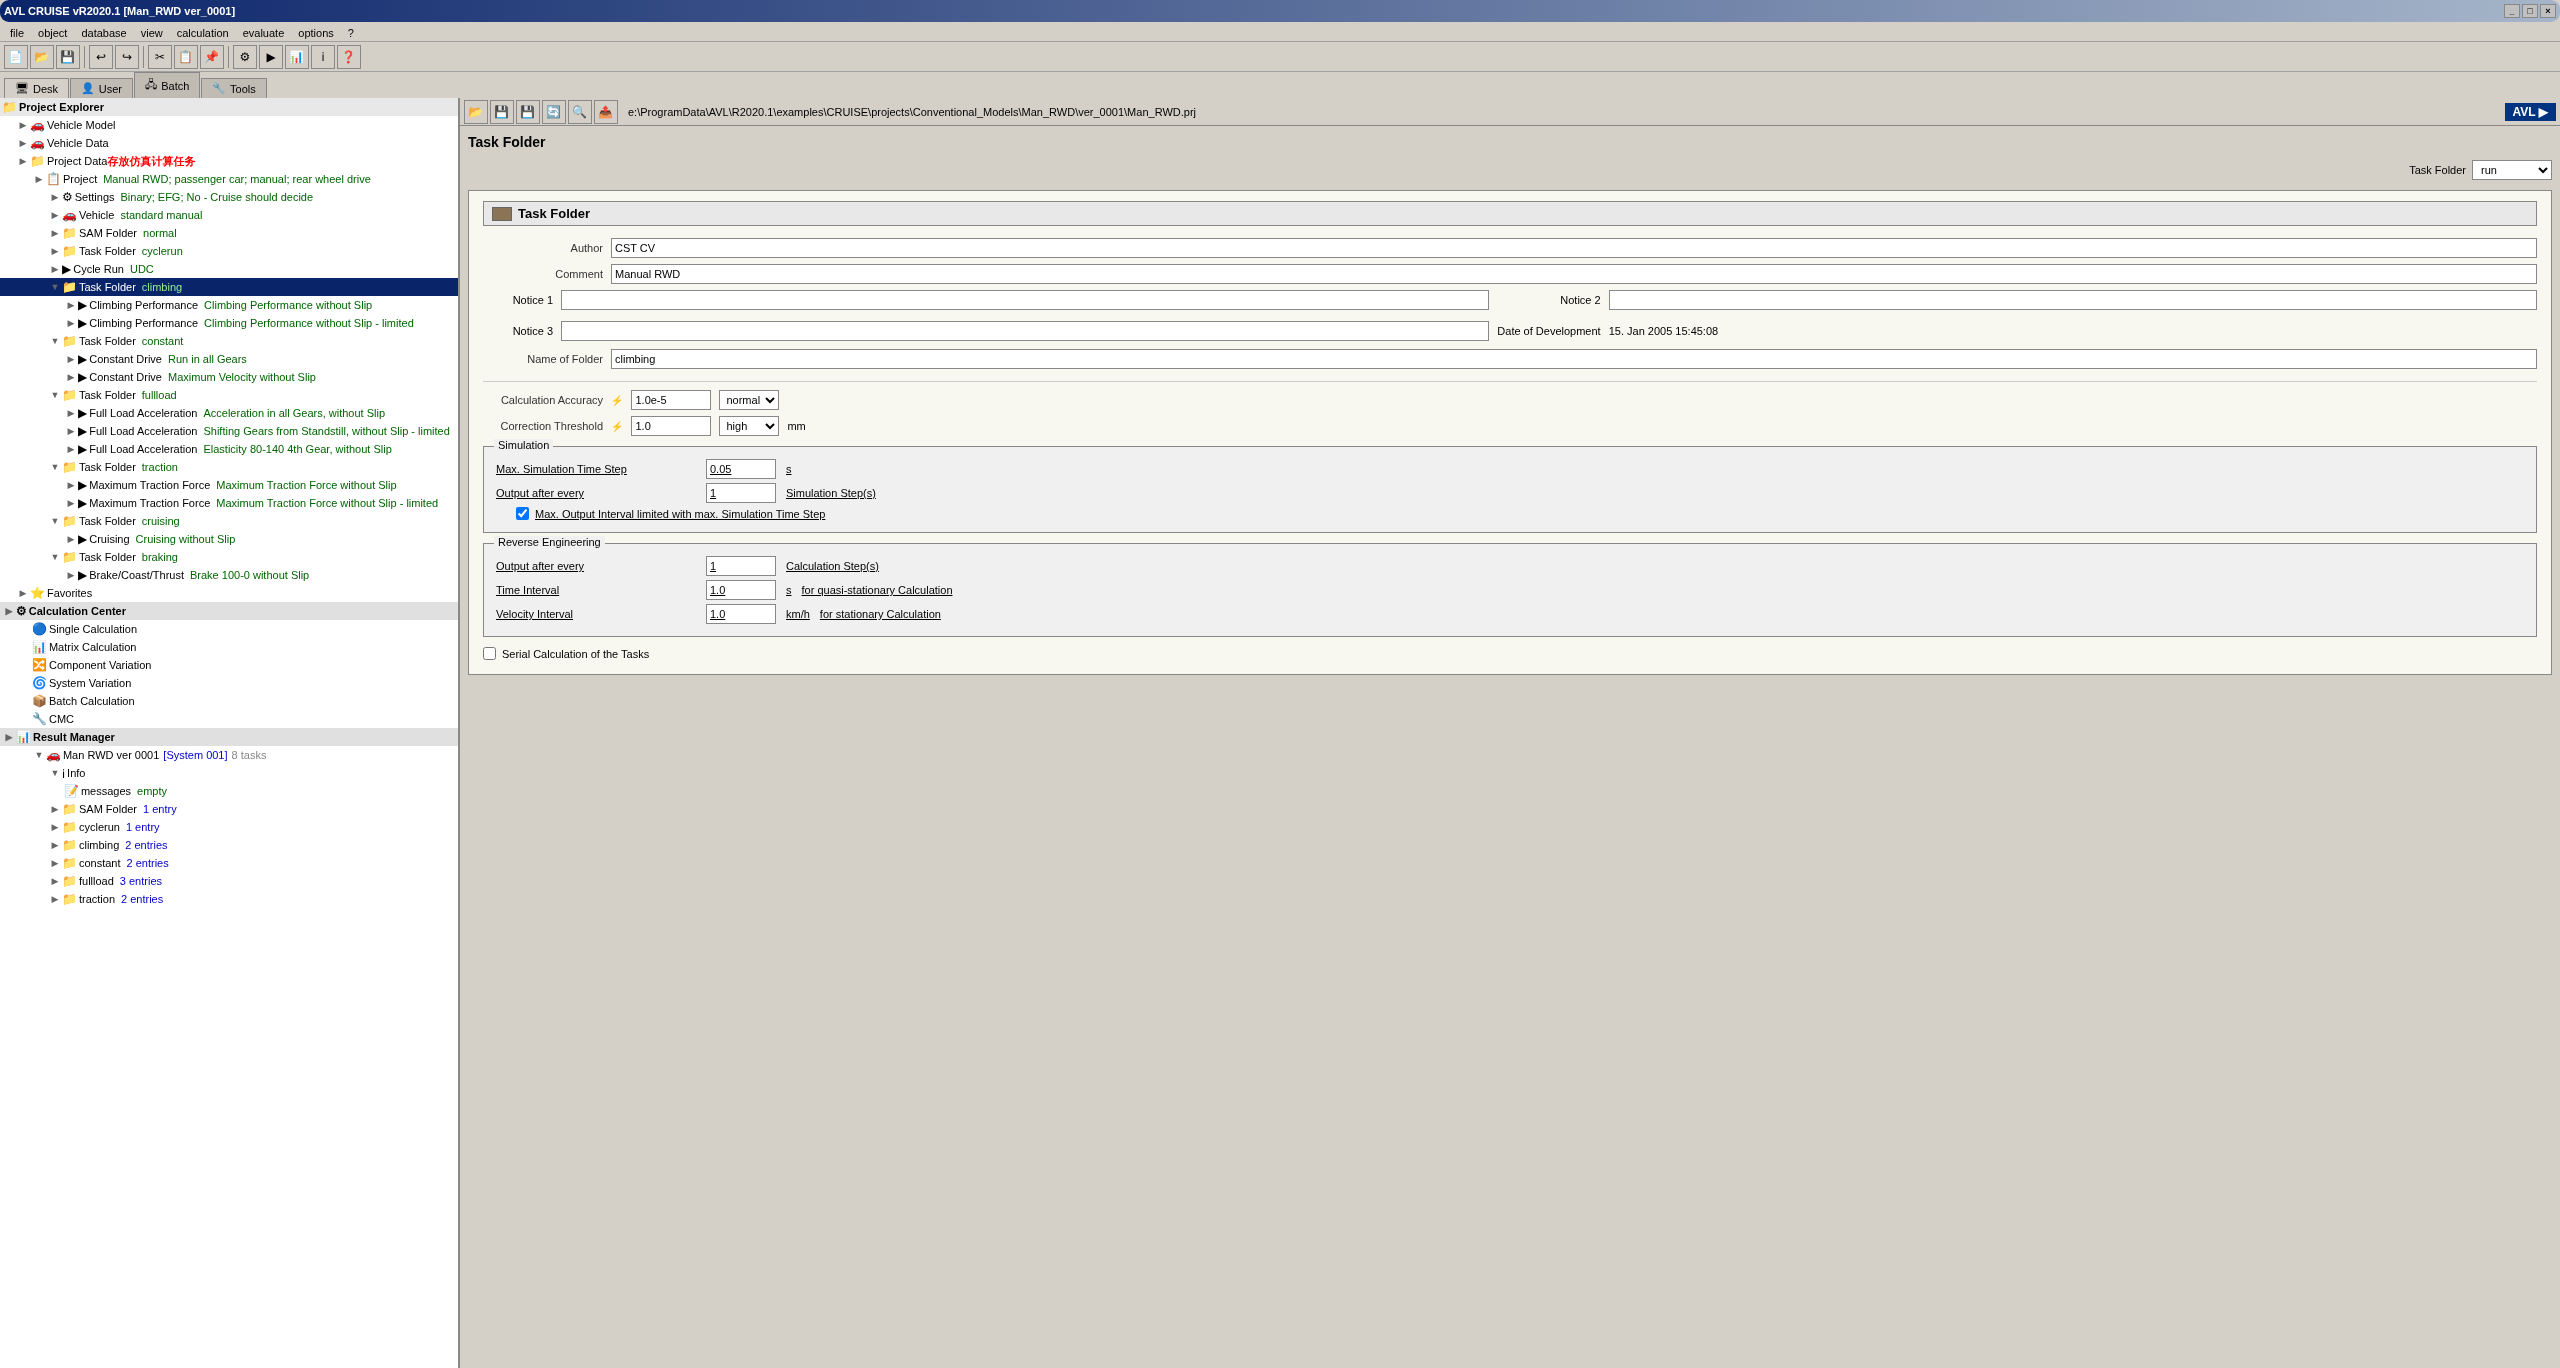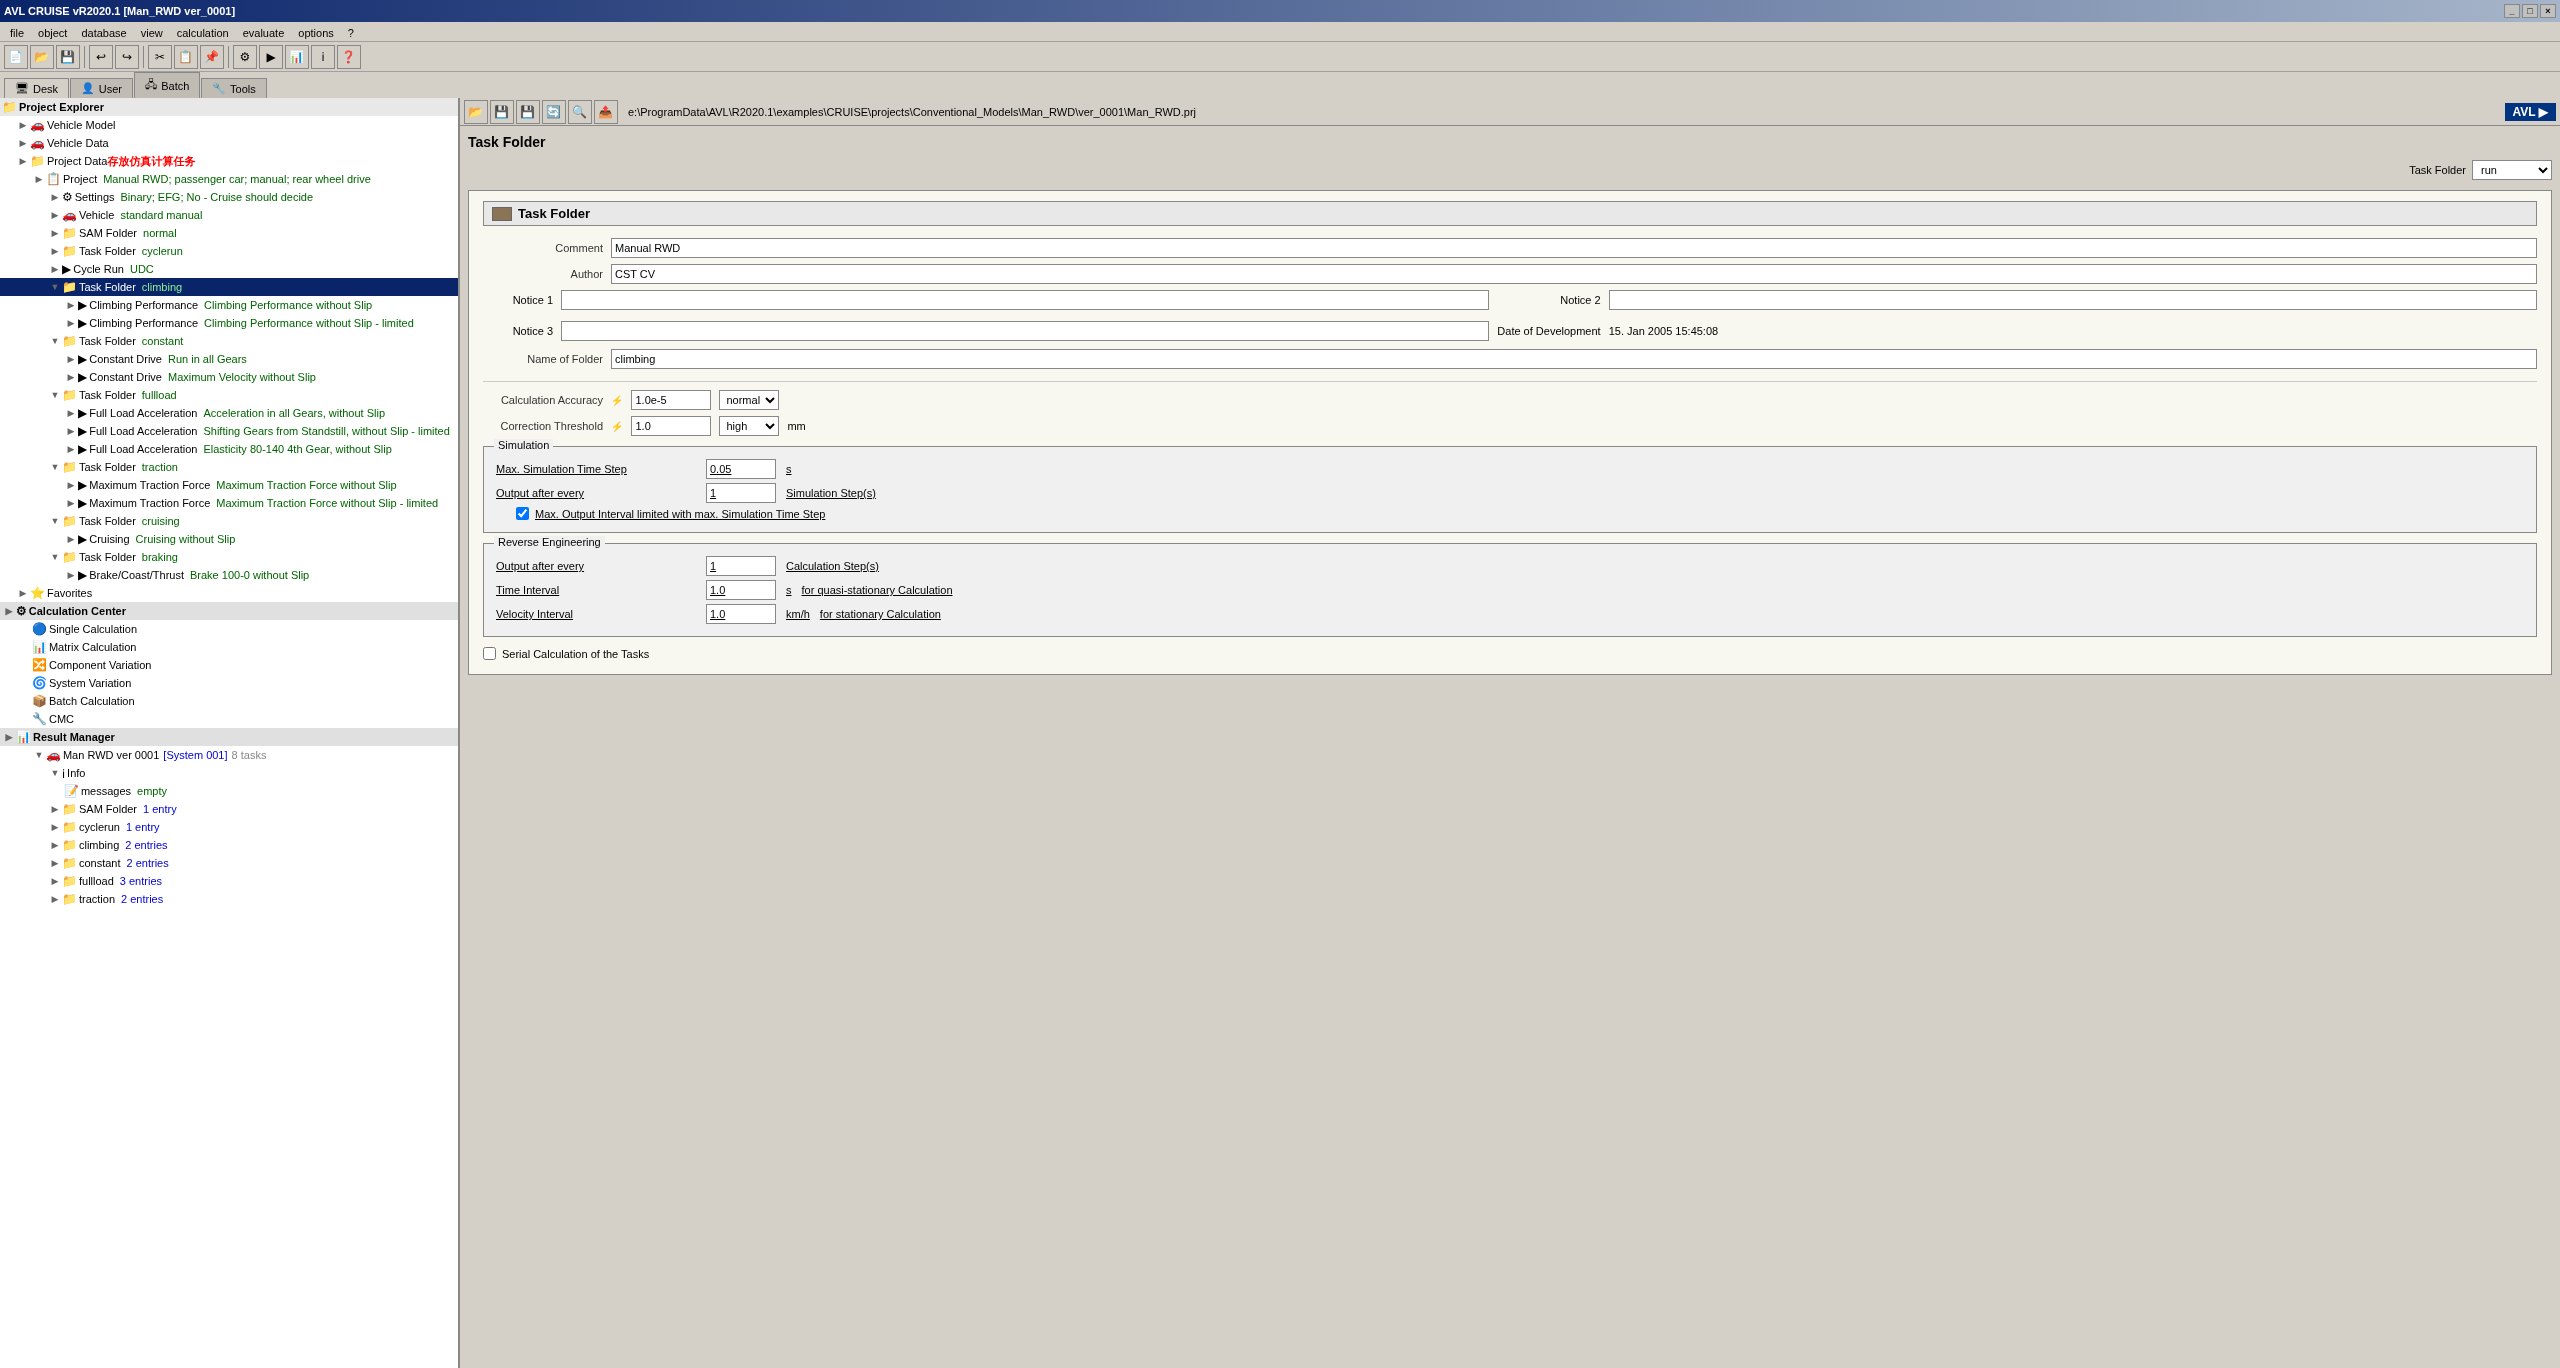--- a/index.html
+++ b/index.html
@@ -9,20 +9,21 @@
     .title-bar {
       background: linear-gradient(to right, #0a246a, #a6b5c9);
       color: white;
       height: 22px;
       display: flex;
       align-items: center;
       justify-content: space-between;
       padding: 0 4px;
       font-size: 11px;
       font-weight: bold;
+      border-radius: 9px;
     }
     .title-bar-buttons { display: flex; gap: 2px; }
     .title-bar-btn {
       width: 16px; height: 14px;
       background: #c0c0c0;
       border: 1px solid #888;
       font-size: 9px;
       display: flex; align-items: center; justify-content: center;
       cursor: pointer; color: black;
     }
@@ -620,26 +621,26 @@
         </select>
       </div>
 
       <div style="border:1px solid #888; background:#f8f8f0; padding:10px 14px; margin-bottom:10px;">
         <div class="task-folder-header">
           <span style="display:inline-block; width:20px; height:14px; background:#8b7355; border:1px solid #666;"></span>
           <span>Task Folder</span>
         </div>
 
         <div class="form-row">
+          <span class="form-label">Author</span>
+          <input class="form-input form-input-wide" type="text" value="CST CV" style="">
+        </div>
+        <div class="form-row">
           <span class="form-label">Comment</span>
           <input class="form-input form-input-wide" type="text" value="Manual RWD" style="">
-        </div>
-        <div class="form-row">
-          <span class="form-label">Author</span>
-          <input class="form-input form-input-wide" type="text" value="CST CV" style="">
         </div>
 
         <div class="notices-grid">
           <span class="notice-label">Notice 1</span>
           <input class="form-input" type="text" value="" style="width: 100%;">
           <span class="notice-label">Notice 2</span>
           <input class="form-input" type="text" value="" style="width: 100%;">
           <span class="notice-label">Notice 3</span>
           <input class="form-input" type="text" value="" style="width: 100%;">
           <span class="notice-label">Date of Development</span>

